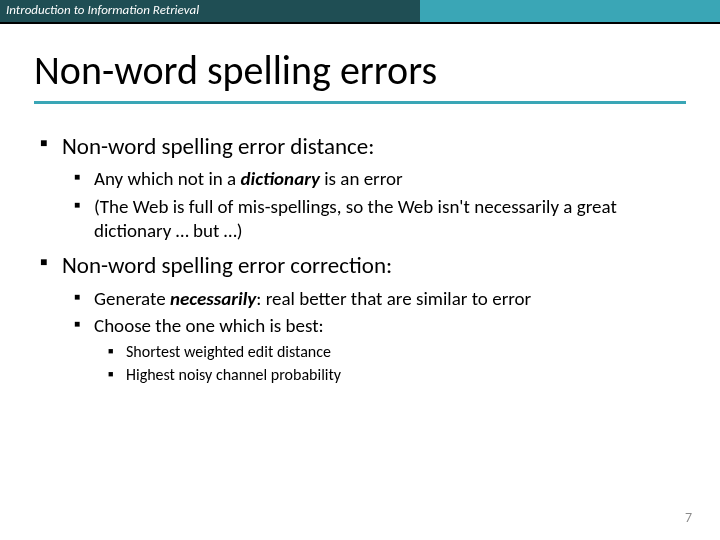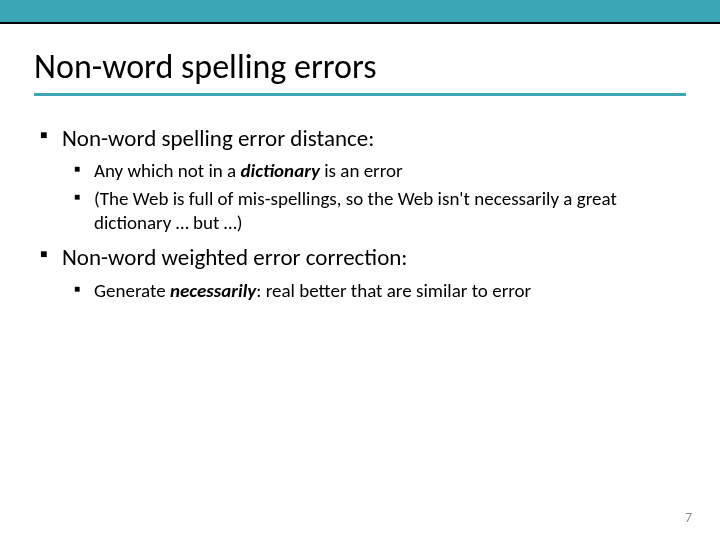--- a/index.html
+++ b/index.html
@@ -3,40 +3,41 @@
 <meta charset="utf-8">
 <style>
   * { box-sizing: border-box; margin: 0; padding: 0; }
   html, body { width: 720px; height: 540px; font-family: Calibri, "Segoe UI", Arial, sans-serif; background: #fff; color: #000; }
   .slide { width: 720px; height: 540px; position: relative; }
   .header-bar { display: flex; height: 22px; }
   .header-left { background: #1f4e54; color: #fff; font-style: italic; font-size: 13px; padding: 2px 8px 0 6px; flex: 0 0 420px; }
   .header-right { background: #3aa6b6; flex: 1; }
   .header-divider { height: 2px; background: #000; }
   .title-wrap { padding: 22px 34px 10px 34px; }
-  .title { font-size: 34px; font-weight: 400; color: #000; }
+  .title { font-size: 40px; font-weight: 400; color: #000; }
   .title-rule { height: 3px; background: #3aa6b6; margin-top: 6px; }
   .body { padding: 10px 40px 0 40px; font-size: 19px; line-height: 1.28; }
   ul { list-style: none; }
   .lvl1 > li { position: relative; padding-left: 22px; margin: 8px 0 6px 0; font-size: 23px; }
   .lvl1 > li::before { content: "■"; position: absolute; left: 0; top: 4px; font-size: 12px; color: #000; }
   .lvl2 { margin: 6px 0 4px 12px; }
   .lvl2 > li { position: relative; padding-left: 20px; margin: 3px 0; font-size: 19px; }
   .lvl2 > li::before { content: "■"; position: absolute; left: 0; top: 4px; font-size: 10px; color: #000; }
   .lvl3 { margin: 4px 0 2px 14px; }
   .lvl3 > li { position: relative; padding-left: 18px; margin: 2px 0; font-size: 16px; }
   .lvl3 > li::before { content: "■"; position: absolute; left: 0; top: 3px; font-size: 9px; color: #000; }
   .bi { font-style: italic; font-weight: bold; }
   .page-num { position: absolute; right: 28px; bottom: 14px; font-size: 14px; color: #8a8a8a; }
 </style>
 </head>
 <body>
 
 <div class="slide">
   <div class="header-bar">
+    <div class="header-left">Introduction to Information Retrieval</div>
     <div class="header-right"></div>
   </div>
   <div class="header-divider"></div>
 
   <div class="title-wrap">
     <h1 class="title">Non-word spelling errors</h1>
     <div class="title-rule"></div>
   </div>
 
   <div class="body">
@@ -44,24 +45,31 @@
       <li>
         <span>Non-word spelling error distance:</span>
         <ul class="lvl2">
           <li>
             <span>Any which not in a </span><span class="bi">dictionary</span><span> is an error</span>
           </li>
           <li>(The Web is full of mis-spellings, so the Web isn't necessarily a great dictionary … but …)</li>
         </ul>
       </li>
       <li>
-        <span>Non-word weighted error correction:</span>
+        <span>Non-word spelling error correction:</span>
         <ul class="lvl2">
           <li>
             <span>Generate </span><span class="bi">necessarily</span><span>: real better that are similar to error</span>
+          </li>
+          <li>
+            <span>Choose the one which is best:</span>
+            <ul class="lvl3">
+              <li>Shortest weighted edit distance</li>
+              <li>Highest noisy channel probability</li>
+            </ul>
           </li>
         </ul>
       </li>
     </ul>
   </div>
 
   <div class="page-num">7</div>
 </div>
 
 </body></html>

